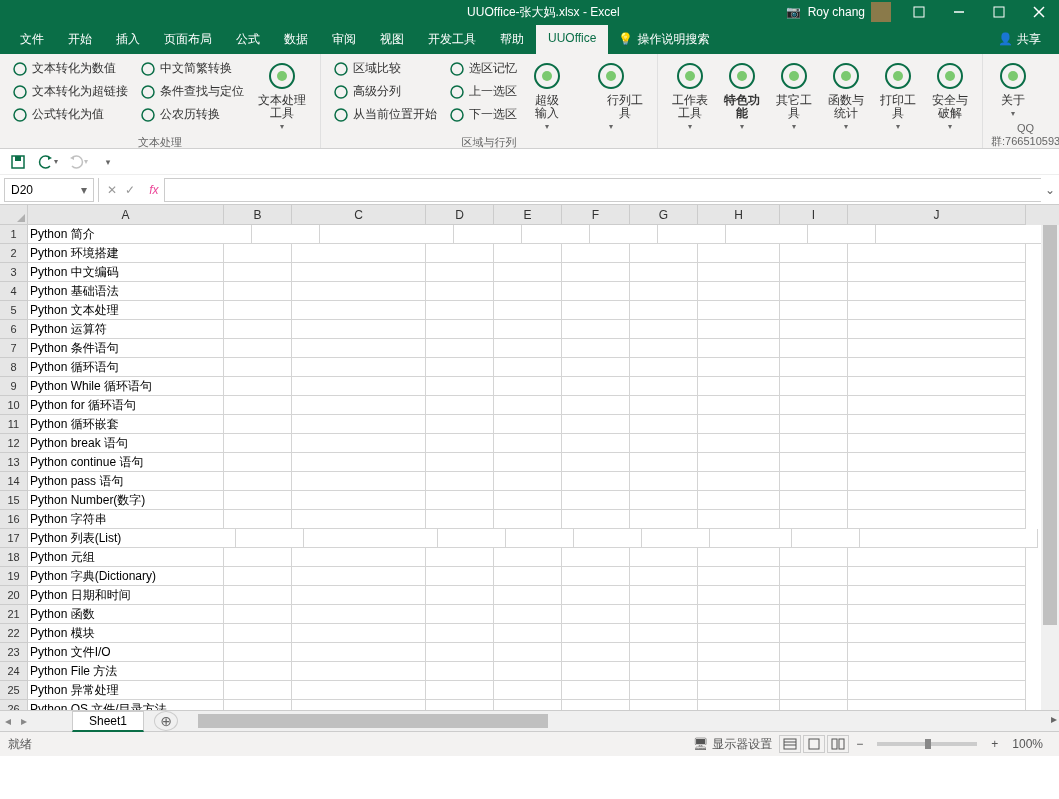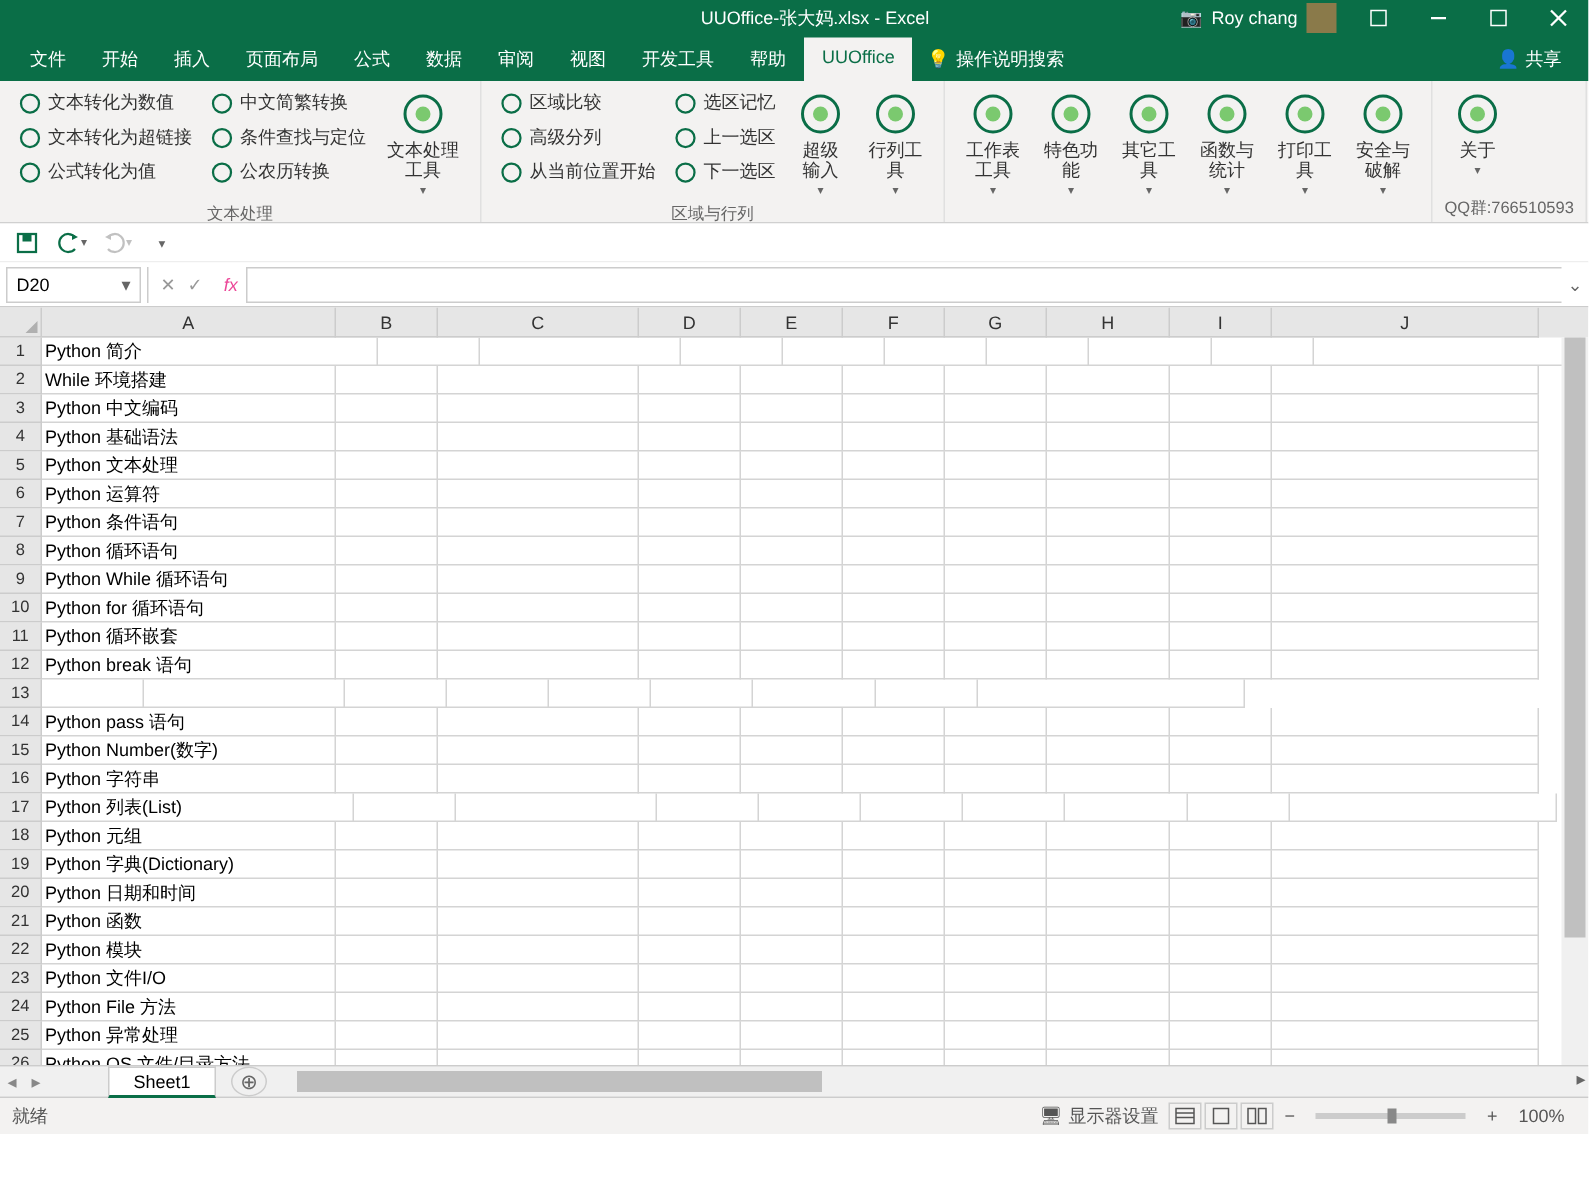--- a/index.html
+++ b/index.html
@@ -253,21 +253,21 @@
 输入</span>
           <span style="font-size: 8px; color: rgb(102, 102, 102);">▾</span>
         </div>
         <div class="vitem">
           <span class="bigicon">
             <svg width="32" height="32">
               <circle cx="16" cy="16" r="12" fill="none" stroke="#0a6e47" stroke-width="2"></circle>
               <circle cx="16" cy="16" r="5" fill="#7bc96f"></circle>
             </svg>
           </span>
-          <span style="white-space: pre; text-align: center; line-height: 13px;">行列工
+          <span style="white-space: pre; text-align: center; line-height: 13px; margin-left: 28px;">行列工
 具</span>
           <span style="font-size: 8px; color: rgb(102, 102, 102);">▾</span>
         </div>
       </div>
       <div class="gtitle">区域与行列</div>
     </div>
     <div class="group">
       <div class="items">
         <div class="vitem">
           <span class="bigicon">
@@ -280,21 +280,21 @@
 工具</span>
           <span style="font-size: 8px; color: rgb(102, 102, 102);">▾</span>
         </div>
         <div class="vitem">
           <span class="bigicon">
             <svg width="32" height="32">
               <circle cx="16" cy="16" r="12" fill="none" stroke="#0a6e47" stroke-width="2"></circle>
               <circle cx="16" cy="16" r="5" fill="#7bc96f"></circle>
             </svg>
           </span>
-          <span style="white-space: pre; text-align: center; line-height: 13px;">特色功
+          <span style="white-space: pre; text-align: center; line-height: 13px; font-weight: bold;">特色功
 能</span>
           <span style="font-size: 8px; color: rgb(102, 102, 102);">▾</span>
         </div>
         <div class="vitem">
           <span class="bigicon">
             <svg width="32" height="32">
               <circle cx="16" cy="16" r="12" fill="none" stroke="#0a6e47" stroke-width="2"></circle>
               <circle cx="16" cy="16" r="5" fill="#7bc96f"></circle>
             </svg>
           </span>
@@ -417,21 +417,21 @@
         <div class="cell" style="width: 68px;"></div>
         <div class="cell" style="width: 68px;"></div>
         <div class="cell" style="width: 68px;"></div>
         <div class="cell" style="width: 68px;"></div>
         <div class="cell" style="width: 82px;"></div>
         <div class="cell" style="width: 68px;"></div>
         <div class="cell" style="width: 178px;"></div>
       </div>
       <div class="row">
         <div class="rh">2</div>
-        <div class="cell" style="width: 196px;">While 环境搭建</div>
+        <div class="cell" style="width: 196px;">Python 环境搭建</div>
         <div class="cell" style="width: 68px;"></div>
         <div class="cell" style="width: 134px;"></div>
         <div class="cell" style="width: 68px;"></div>
         <div class="cell" style="width: 68px;"></div>
         <div class="cell" style="width: 68px;"></div>
         <div class="cell" style="width: 68px;"></div>
         <div class="cell" style="width: 82px;"></div>
         <div class="cell" style="width: 68px;"></div>
         <div class="cell" style="width: 178px;"></div>
       </div>
@@ -560,20 +560,21 @@
         <div class="cell" style="width: 68px;"></div>
         <div class="cell" style="width: 68px;"></div>
         <div class="cell" style="width: 68px;"></div>
         <div class="cell" style="width: 68px;"></div>
         <div class="cell" style="width: 82px;"></div>
         <div class="cell" style="width: 68px;"></div>
         <div class="cell" style="width: 178px;"></div>
       </div>
       <div class="row">
         <div class="rh">13</div>
+        <div class="cell" style="width: 196px;">Python continue 语句</div>
         <div class="cell" style="width: 68px;"></div>
         <div class="cell" style="width: 134px;"></div>
         <div class="cell" style="width: 68px;"></div>
         <div class="cell" style="width: 68px;"></div>
         <div class="cell" style="width: 68px;"></div>
         <div class="cell" style="width: 68px;"></div>
         <div class="cell" style="width: 82px;"></div>
         <div class="cell" style="width: 68px;"></div>
         <div class="cell" style="width: 178px;"></div>
       </div>

